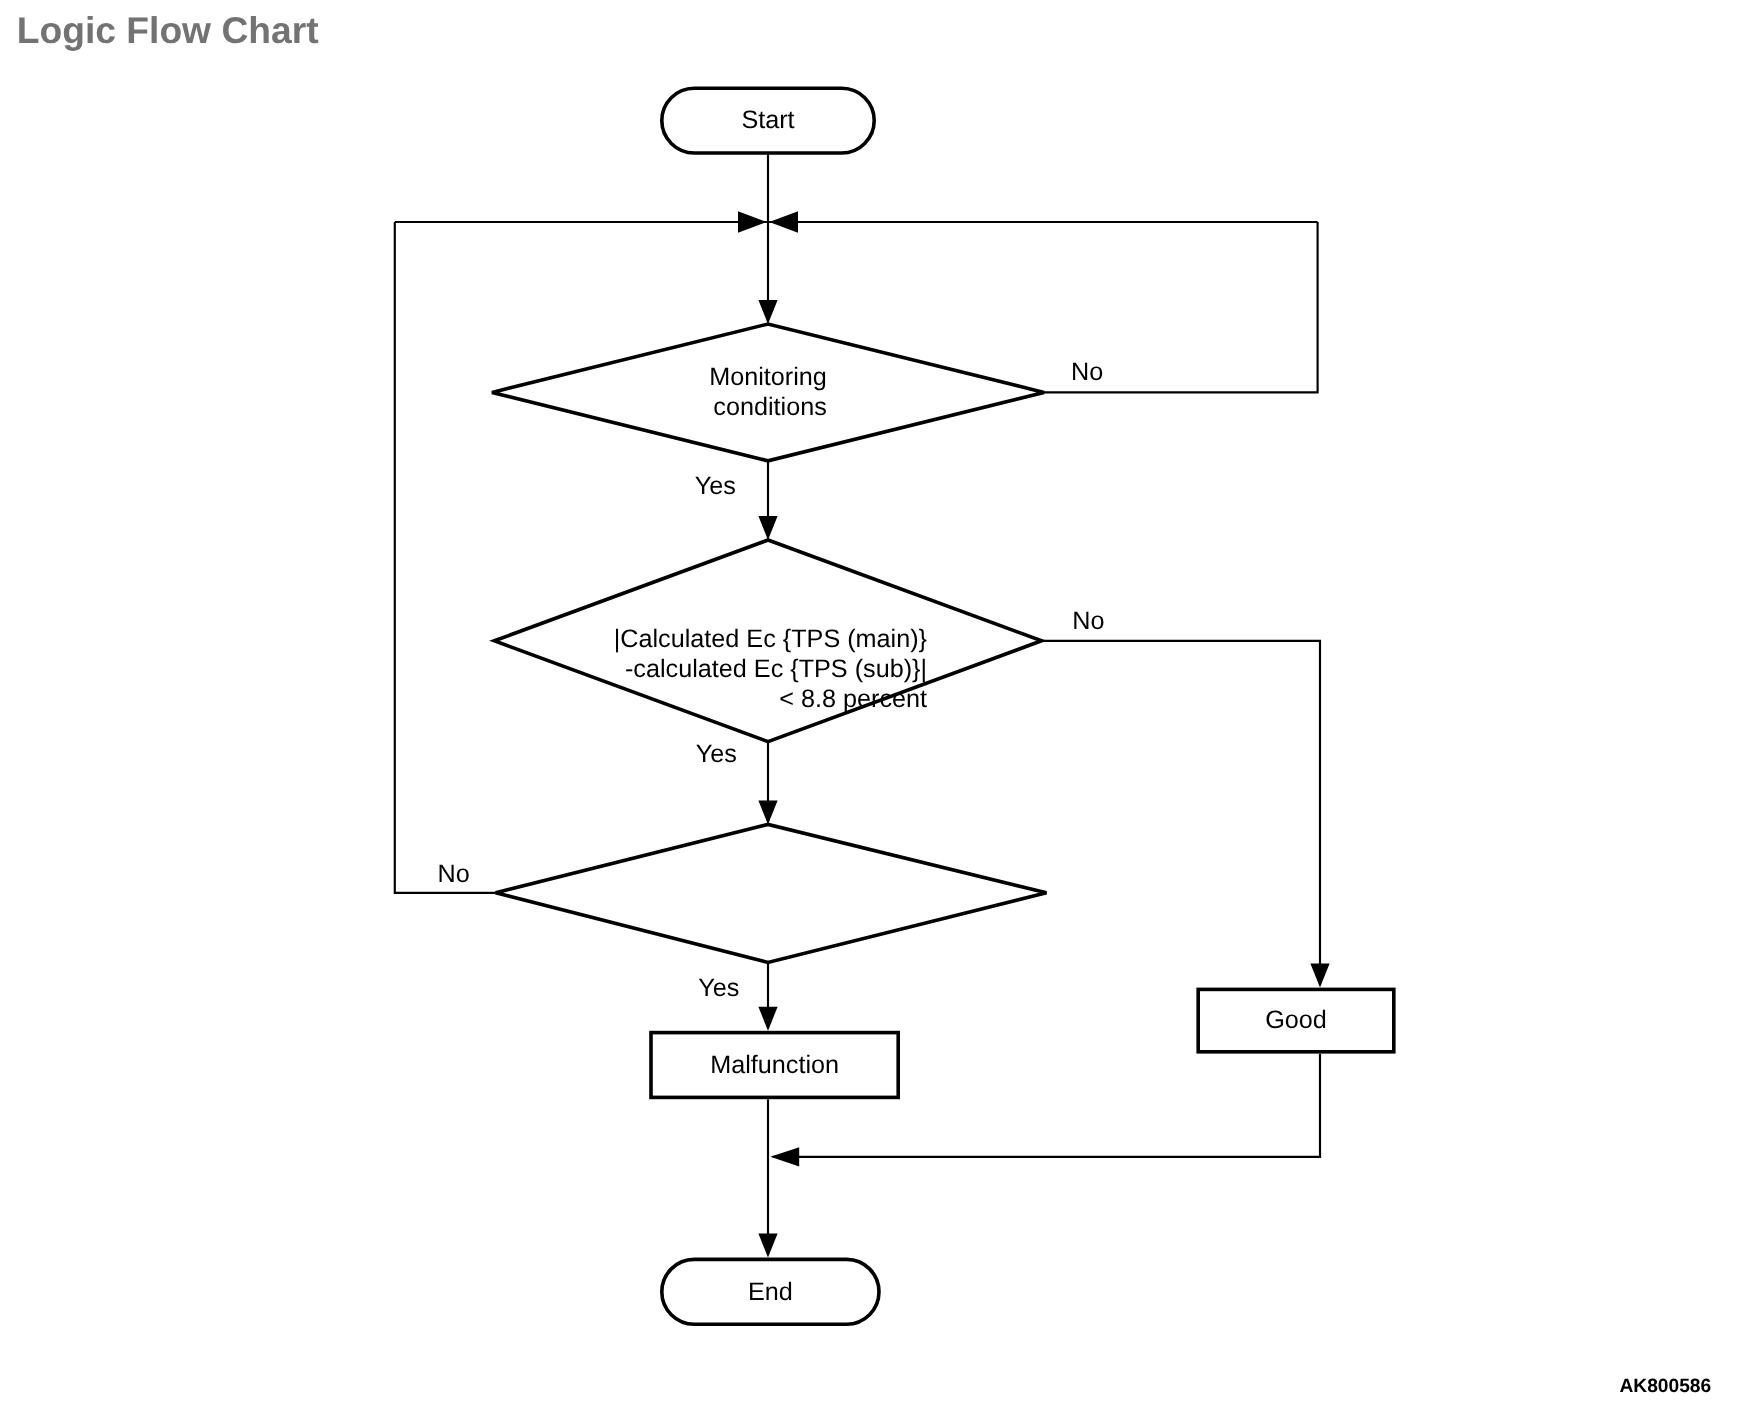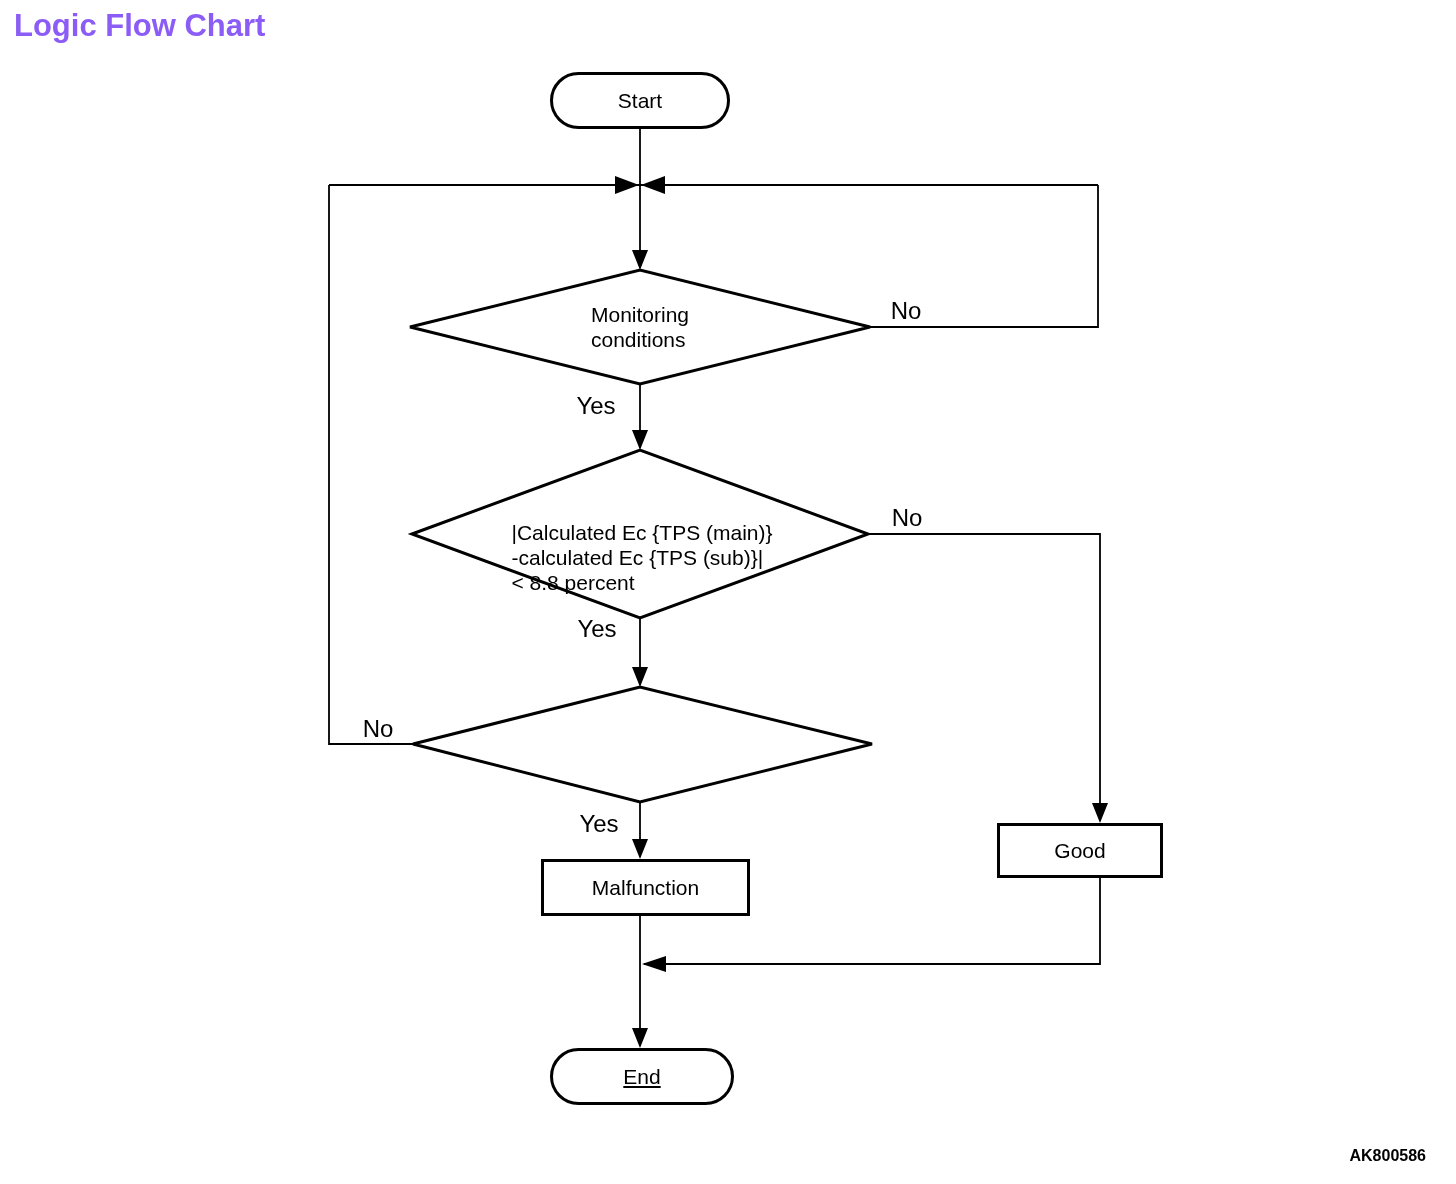--- a/index.html
+++ b/index.html
@@ -12,21 +12,21 @@
     font-family: "Liberation Sans", sans-serif;
     overflow: hidden;
   }
   .page-title {
     position: absolute;
     left: 14px;
     top: 8px;
     margin: 0;
     font-size: 31px;
     font-weight: bold;
-    color: #8b5cf6;
+    color: #737373;
   }
   svg.flow-lines {
     position: absolute;
     left: 0; top: 0;
     width: 1456px;
     height: 1184px;
     z-index: 1;
   }
   .node {
     position: absolute;
@@ -36,39 +36,39 @@
     display: flex;
     align-items: center;
     justify-content: center;
     font-size: 21px;
     z-index: 2;
     white-space: pre-line;
     text-align: center;
   }
   .terminator { border-radius: 29px; }
   .node-start { left: 550px; top: 72px; width: 180px; height: 57px; }
-  .node-end { left: 550px; top: 1048px; width: 184px; height: 57px; text-decoration: underline; }
+  .node-end { left: 550px; top: 1048px; width: 184px; height: 57px; }
   .node-malfunction { left: 541px; top: 859px; width: 209px; height: 57px; }
   .node-good { left: 997px; top: 823px; width: 166px; height: 55px; }
   .diamond-label {
     position: absolute;
     transform: translate(-50%, -50%);
-    text-align: left;
+    text-align: right;
     white-space: pre-line;
     font-size: 21px;
     line-height: 1.18;
     z-index: 2;
   }
   .dl-monitoring { left: 640px; top: 328px; }
   .dl-calculated { left: 642px; top: 542px; margin-top: 16px; }
   .dl-continuous { left: 640px; top: 741px; }
   .edge-label {
     position: absolute;
     transform: translate(-50%, -50%);
-    font-size: 24px;
+    font-size: 21px;
     z-index: 2;
   }
   .el-yes1 { left: 596px; top: 406px; }
   .el-no1  { left: 906px; top: 311px; }
   .el-yes2 { left: 597px; top: 629px; }
   .el-no2  { left: 907px; top: 518px; }
   .el-yes3 { left: 599px; top: 824px; }
   .el-no3  { left: 378px; top: 729px; }
   .figure-code {
     position: absolute;

